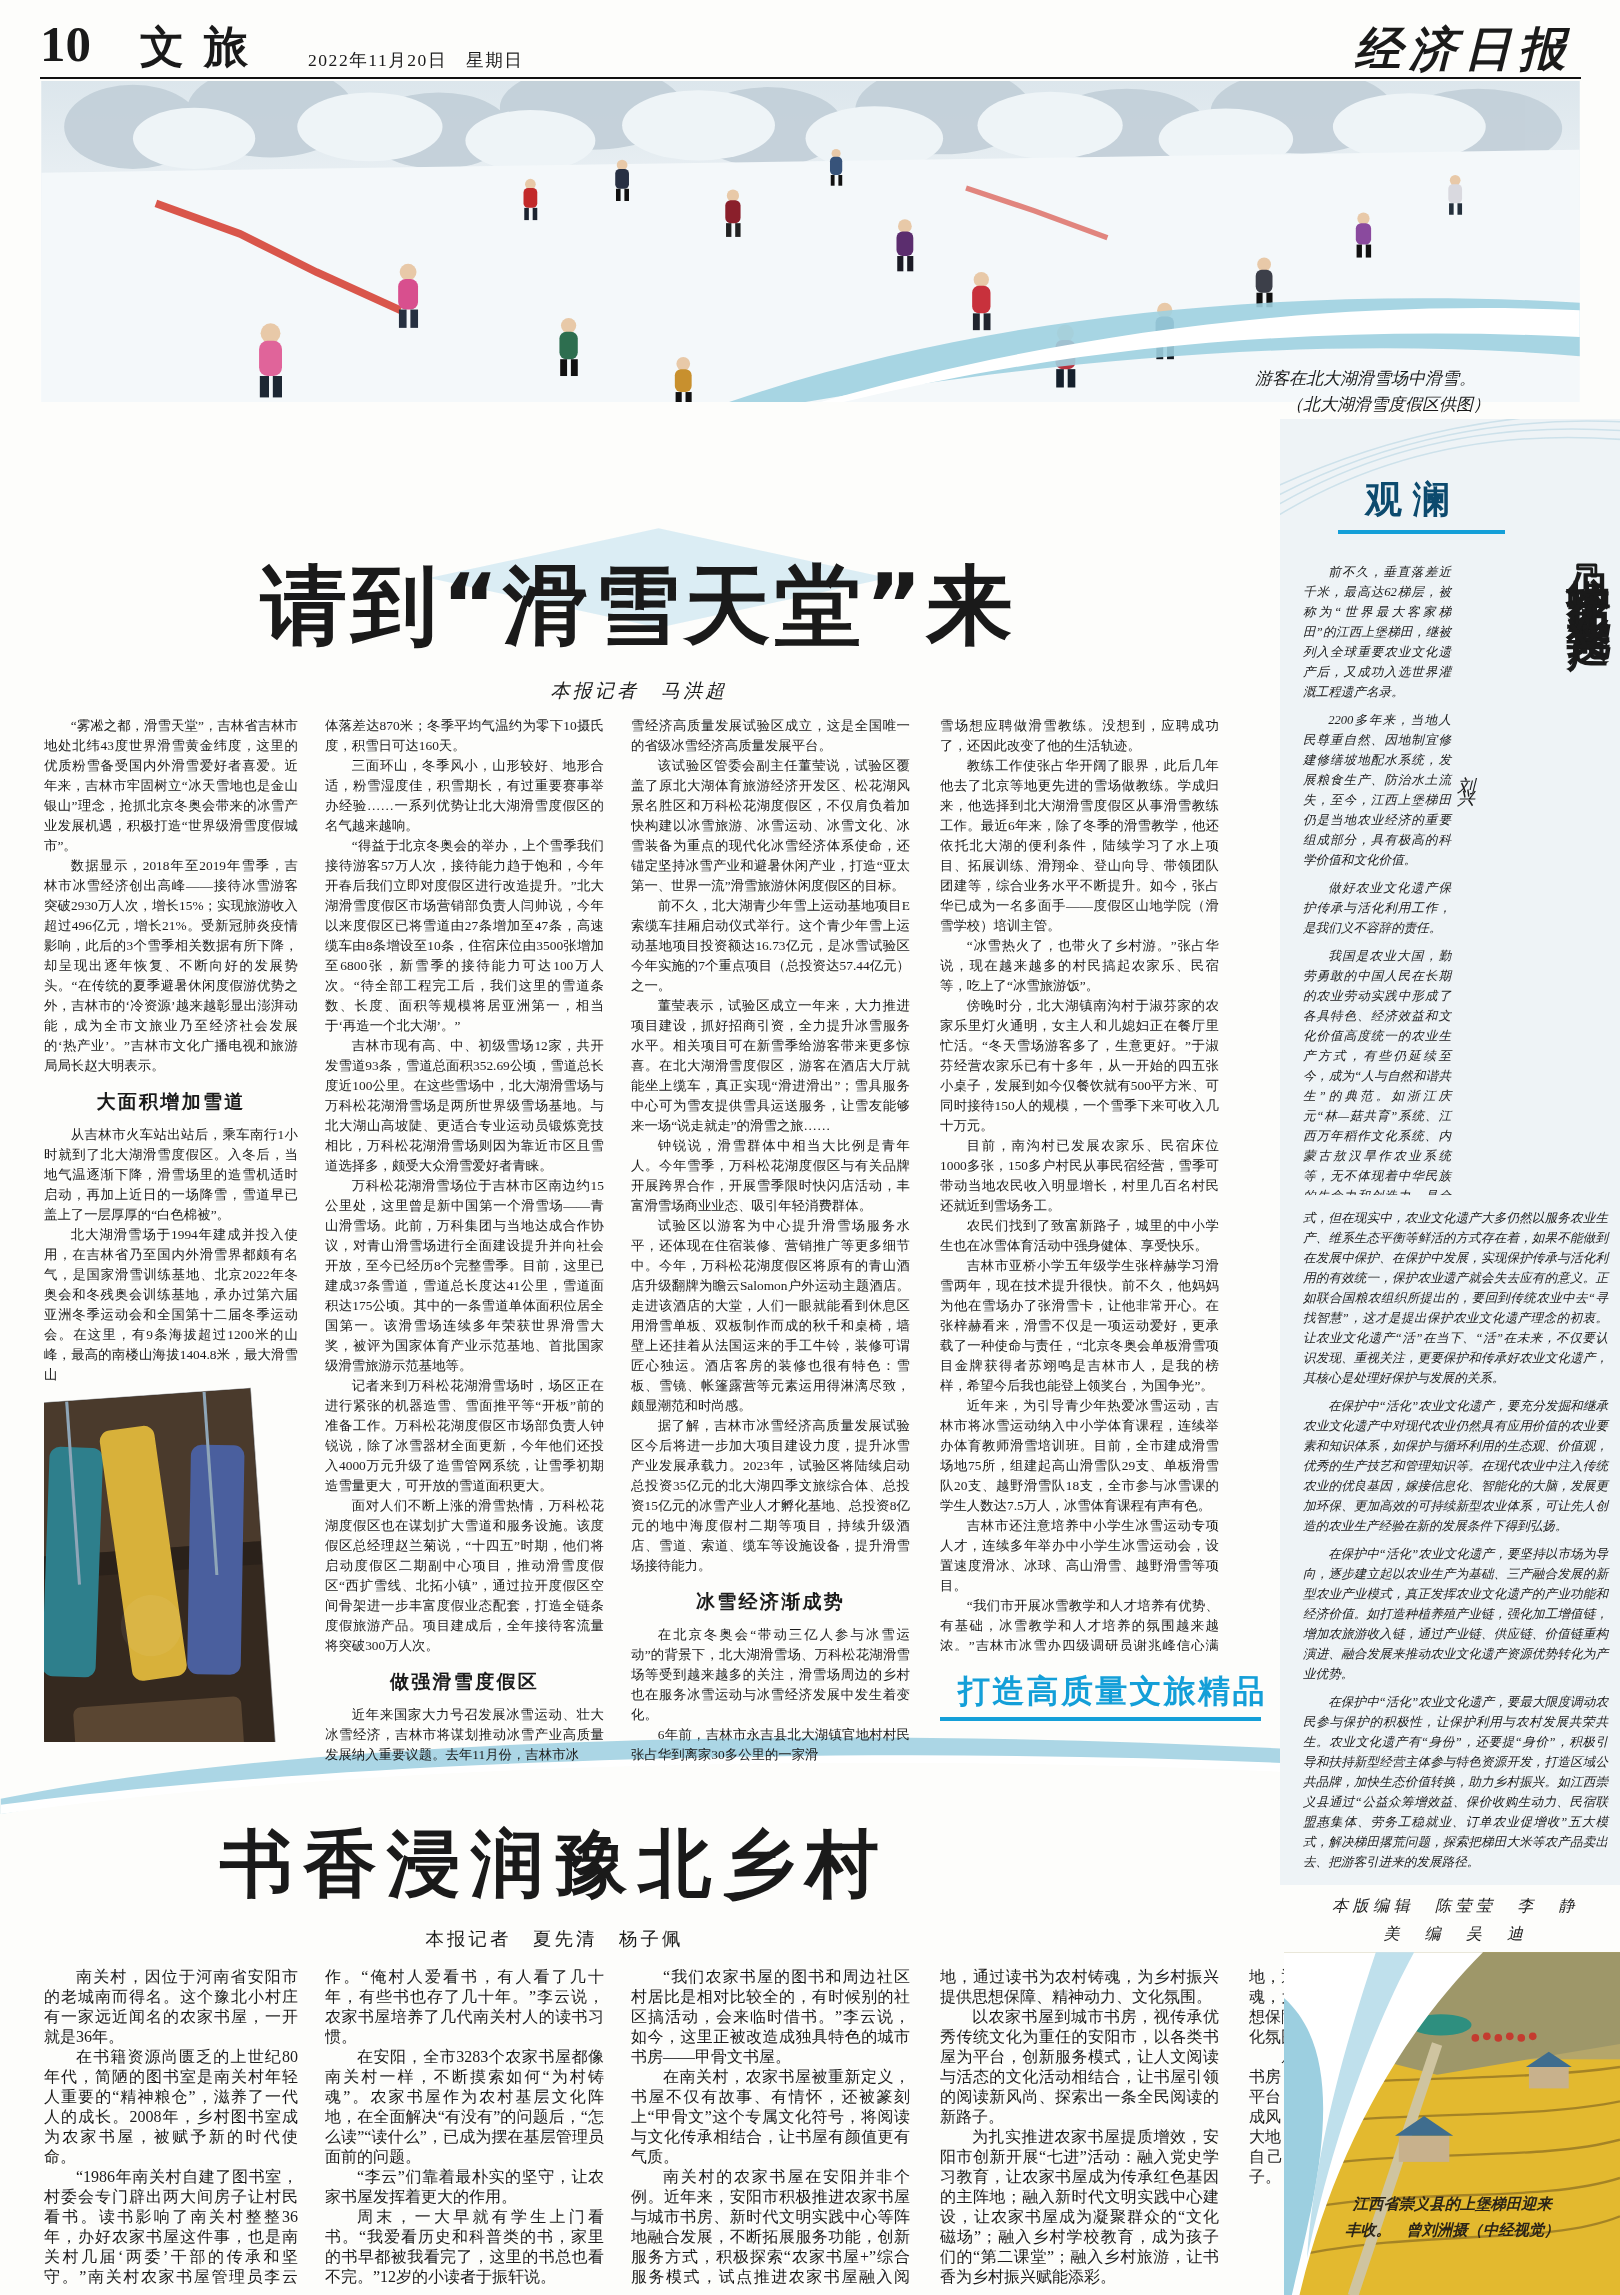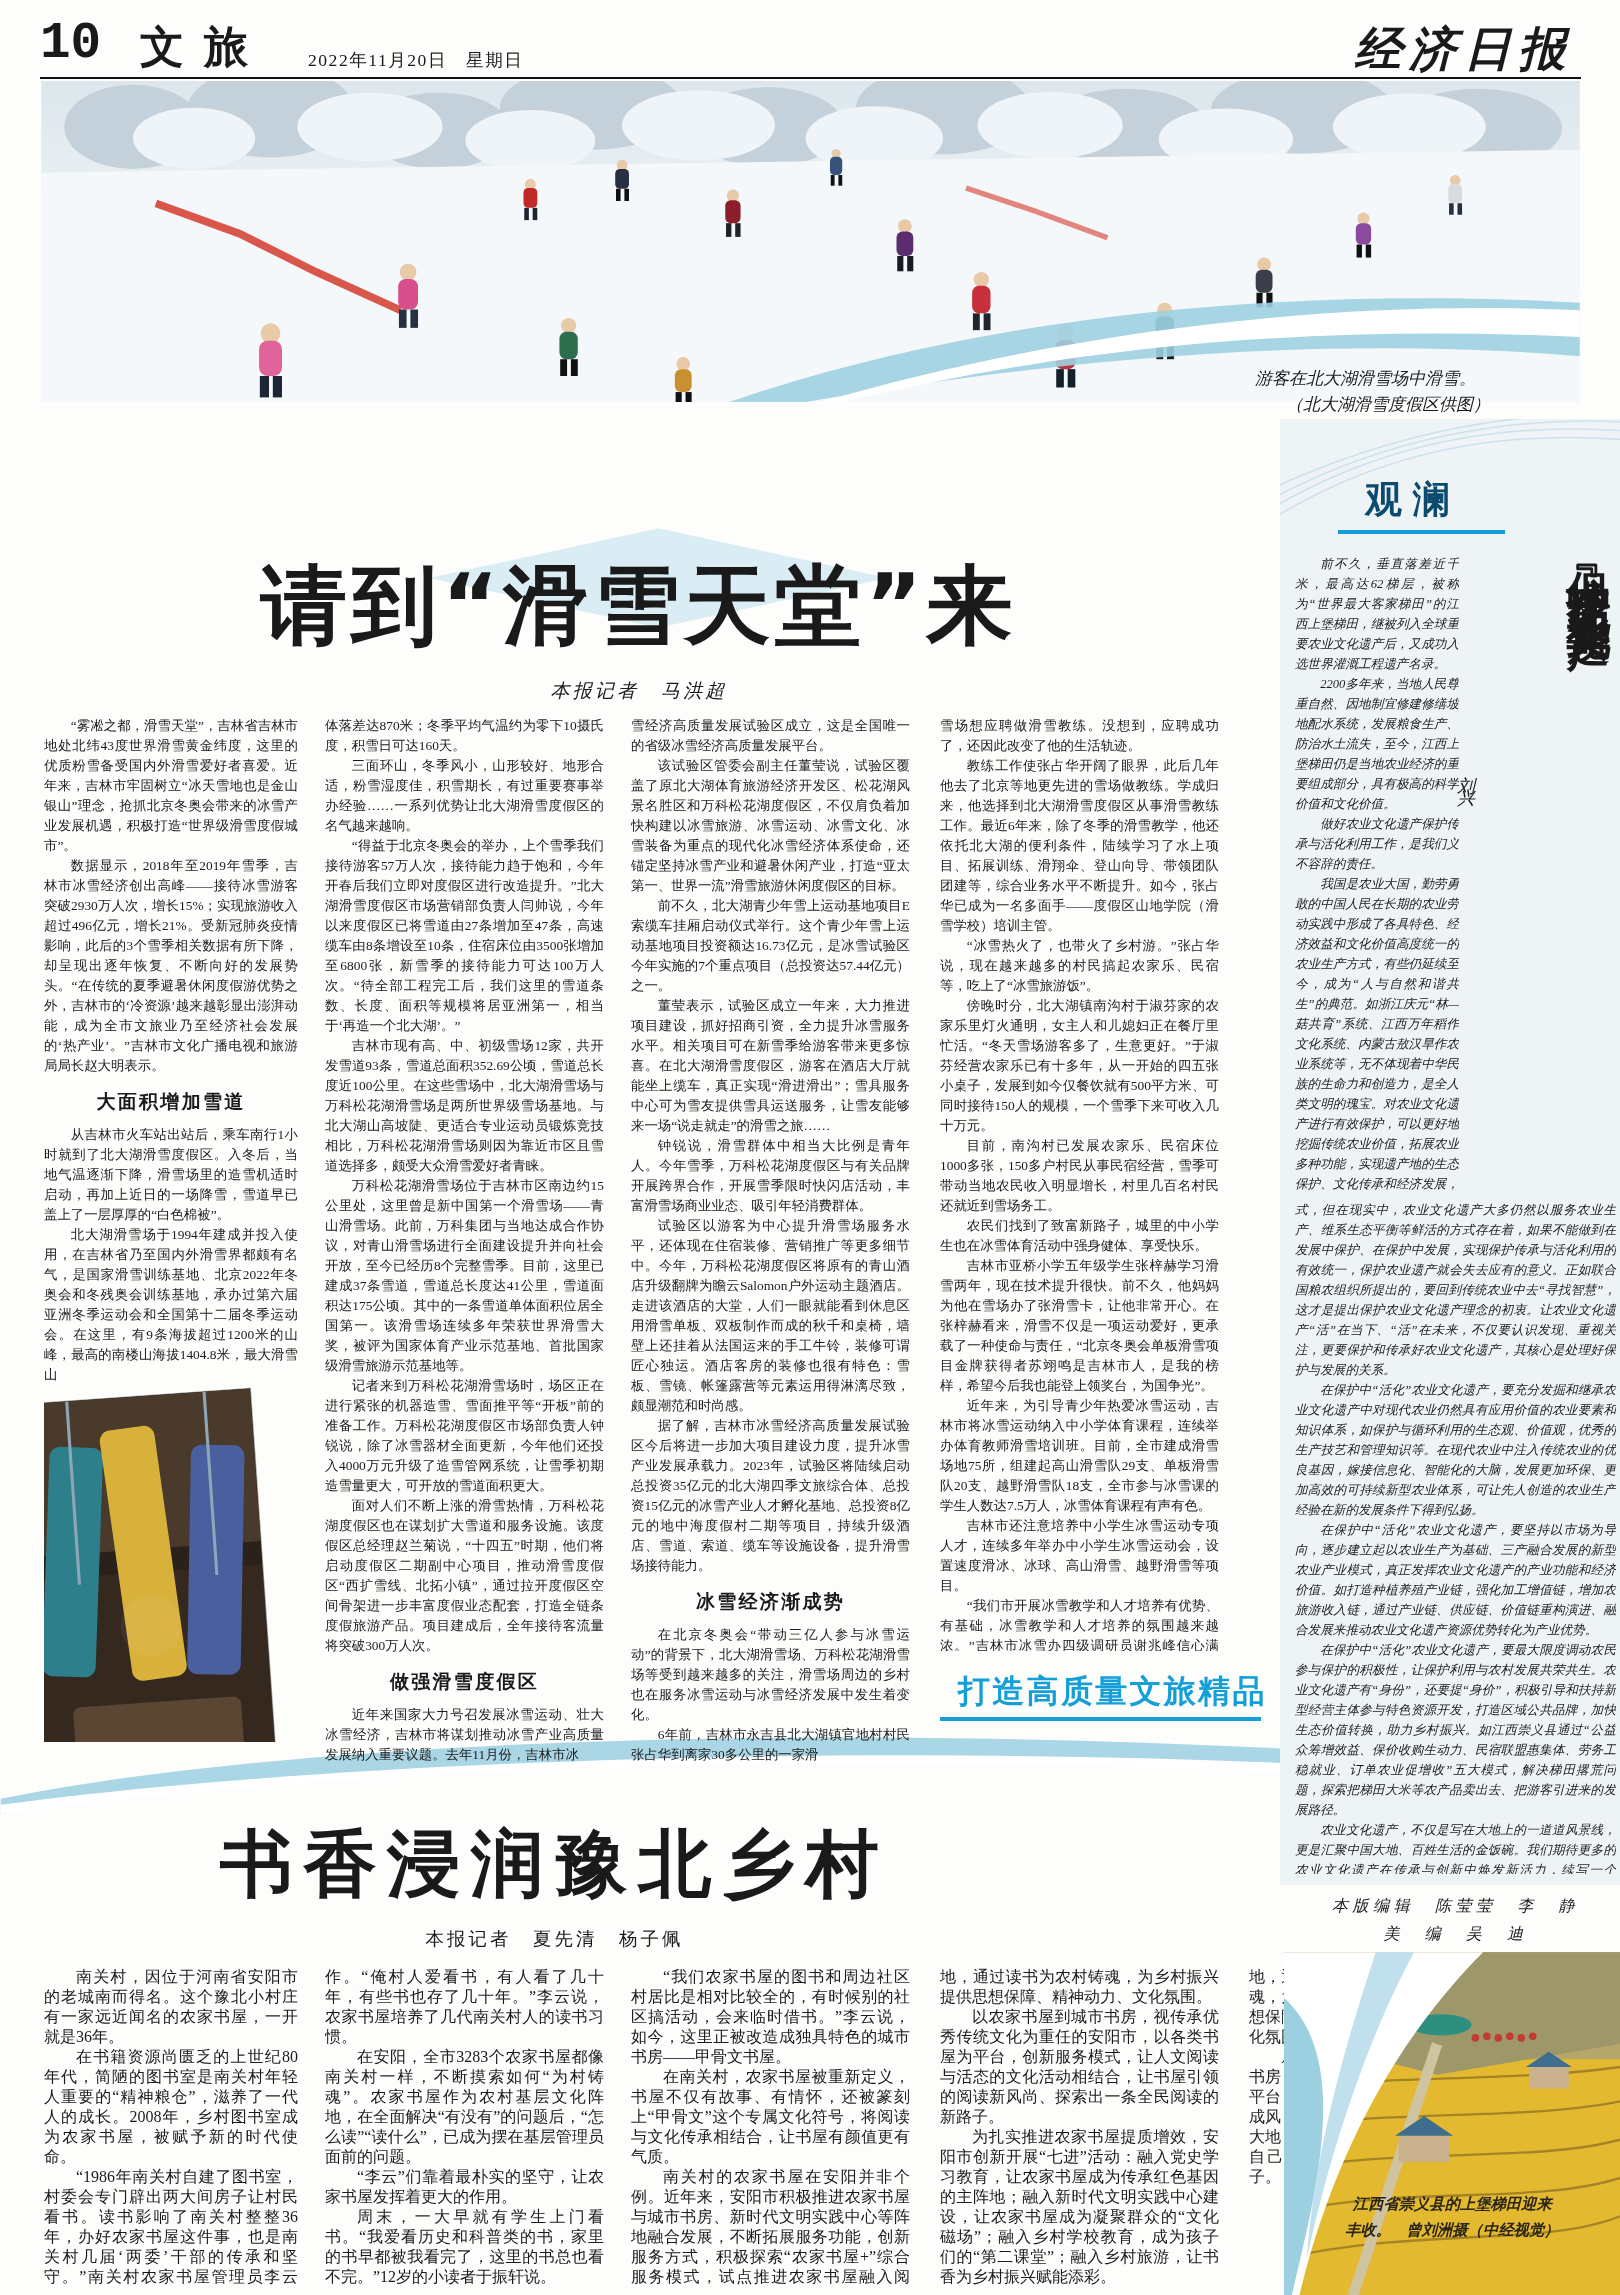--- a/index.html
+++ b/index.html
@@ -1,20 +1,20 @@
 <!DOCTYPE html>
 <html style="font-size:12.2px"><head>
 <meta charset="utf-8">
 <style>
   html,body{margin:0;padding:0;background:#e9e9e9;}
   .page{position:relative;width:1620px;height:2295px;margin:0 auto;background:#fdfdfb;overflow:hidden;
         font-family:"Liberation Serif",serif;color:#1a1a1a;}
   
   .header{position:absolute;left:40px;top:13.8px;width:1541px;height:63px;border-bottom:2.3px solid #111;}
-  .pagenum{position:absolute;left:0;top:1.5px;font-family:Liberation Mono, monospace;font-weight:bold;font-size:51px;}
+  .pagenum{position:absolute;left:0;top:1.5px;font-family:Liberation Serif, serif;font-weight:bold;font-size:51px;}
   .section-name{position:absolute;left:100px;top:4.6px;font-weight:bold;font-size:44px;letter-spacing:20px;}
   .dateline{position:absolute;left:268px;top:34px;font-size:17.6px;letter-spacing:1.5px;}
   .masthead{position:absolute;right:7.7px;top:4.6px;font-size:47px;font-weight:bold;font-style:italic;letter-spacing:7.7px;}
   
   .hero{position:absolute;left:40px;top:81px;width:1541px;height:321px;overflow:hidden;}
   .hero svg{display:block;}
   .hero-caption{position:absolute;left:1255px;top:366px;width:329px;font-size:17px;font-style:italic;line-height:26px;}
   .hero-caption .l2{padding-left:31px;}
   
   .swoosh{position:absolute;pointer-events:none;}
@@ -36,21 +36,21 @@
   .series-heading{position:absolute;left:958px;top:1670px;font-family:"DejaVu Sans",sans-serif;font-weight:900;
       font-size:32px;color:#149fd8;letter-spacing:2.3px;white-space:nowrap;}
   .series-underline{position:absolute;left:940px;top:1717px;width:321px;height:3.8px;background:#149fd8;}
   
   .sidebar-bg{position:absolute;left:1280px;top:419px;width:341px;height:1466px;background:#eef3f6;}
   .guanlan{position:absolute;left:1341px;top:475px;font-family:"DejaVu Sans",sans-serif;font-weight:700;
       font-size:37px;color:#0c4a6e;letter-spacing:10.7px;margin-left:24px;}
   .guanlan-bar{position:absolute;left:1338px;top:530px;width:167px;height:3.8px;background:#149fd8;}
   .side-narrow{position:absolute;left:1295px;top:554px;width:164px;height:641px;font-size:12.6px;line-height:20px;
       font-style:italic;text-align:justify;overflow:hidden;}
-  .side-narrow p,.side-wide p{margin:0;text-indent:2em;}
+  .side-narrow p,.side-wide p{margin:8px;text-indent:2em;}
   .side-wide p.cont{text-indent:0;}
   .side-vertical{position:absolute;left:1490px;top:536px;height:612px;width:129px;
       writing-mode:vertical-rl;font-family:"DejaVu Sans",sans-serif;font-weight:900;font-size:44px;letter-spacing:4.6px;}
   .side-author{position:absolute;left:1454px;top:762px;writing-mode:vertical-rl;font-size:17.6px;letter-spacing:12.2px;font-style:italic;}
   .side-wide{position:absolute;left:1295px;top:1200px;width:321px;height:674px;font-size:12.6px;line-height:20px;
       font-style:italic;text-align:justify;overflow:hidden;}
   .editors{position:absolute;left:1295px;top:1892px;width:321px;text-align:center;font-size:16px;font-style:italic;line-height:27.6px;letter-spacing:4.6px;}
   
   .bottom-headline{position:absolute;left:168px;top:1816px;width:773px;text-align:center;font-weight:900;
       font-size:73px;letter-spacing:10.7px;white-space:nowrap;}

